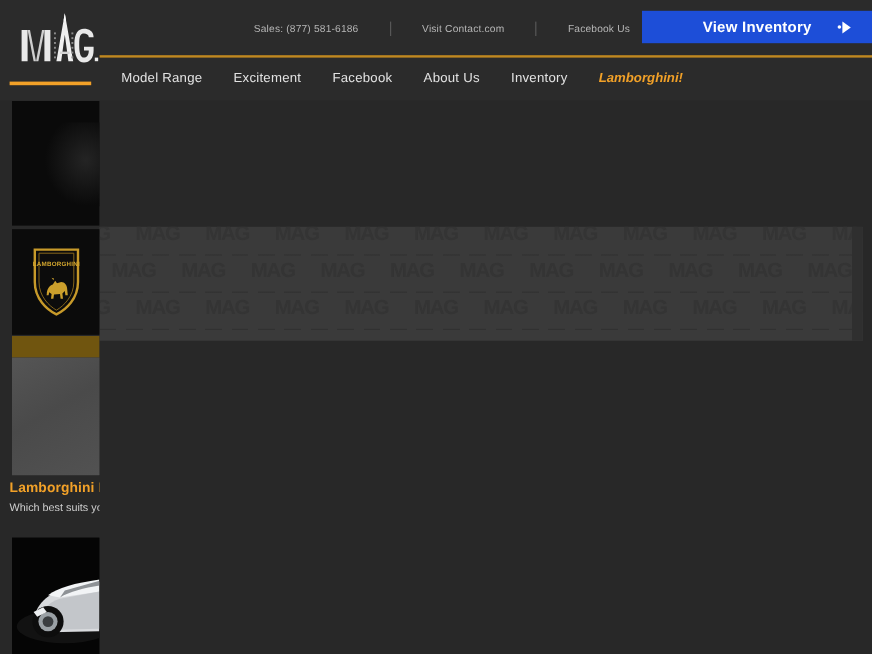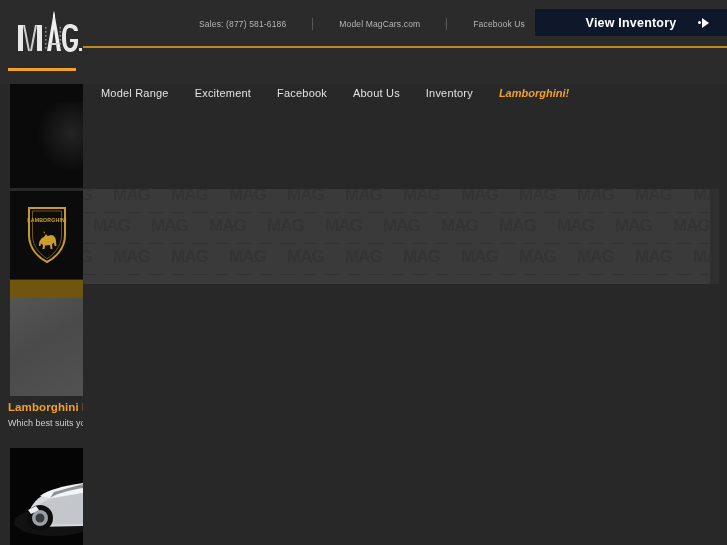--- a/index.html
+++ b/index.html
@@ -67,21 +67,21 @@
     width: 1px;
     height: 12px;
     background: #575757;
   }
 
   
   #view-inventory {
     position: absolute;
     right: 0px; top: 9px;
     width: 192px; height: 27px;
-    background: #0f172a;
+    background: #1d4ed8;
     border: none;
     display: flex;
     align-items: center;
     justify-content: center;
     cursor: pointer;
     font-family: "Liberation Sans", sans-serif;
   }
   #view-inventory .vi-label {
     color: #ffffff;
     font-size: 12.5px;
@@ -115,21 +115,20 @@
     background: #c08820;
   }
 
   
   #nav {
     position: absolute;
     left: 88px; top: 53px;
     height: 24px;
     display: flex;
     align-items: center;
-    margin-top: 28px;
   }
   .nav-item {
     color: #e2e2e2;
     font-size: 11px;
     padding: 0 13px;
     text-decoration: none;
     cursor: pointer;
     white-space: nowrap;
     letter-spacing: .2px;
   }
@@ -436,21 +435,21 @@
           <rect x="45.5" y="36" width="1.6" height="1.6"></rect>
             <rect x="45.5" y="40" width="1.6" height="1.6"></rect>
         </g>
       </svg>
     </div>
     <div id="logo-underline"></div>
 
     <div id="utility">
       <a class="util-link">Sales: (877) 581-6186</a>
       <span class="util-sep"></span>
-      <a class="util-link">Model MagCars.com</a>
+      <a class="util-link">Visit Contact.com</a>
       <span class="util-sep"></span>
       <a class="util-link">Facebook Us</a>
     </div>
 
     <button id="view-inventory">
       <span class="vi-label">View Inventory</span>
       <span id="vi-arrow">
         <span class="dot"></span>
           <span class="tri"></span>
       </span>

